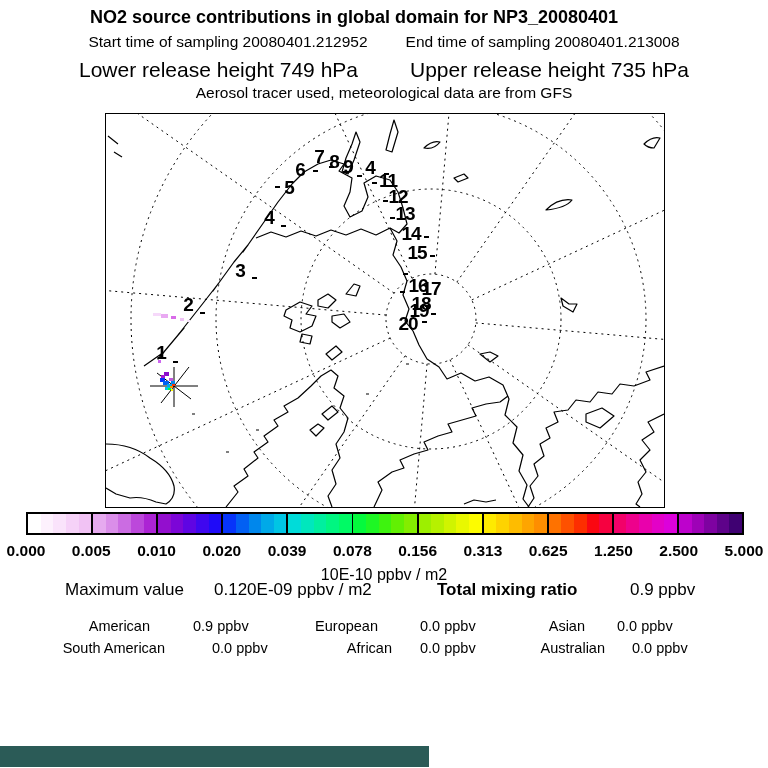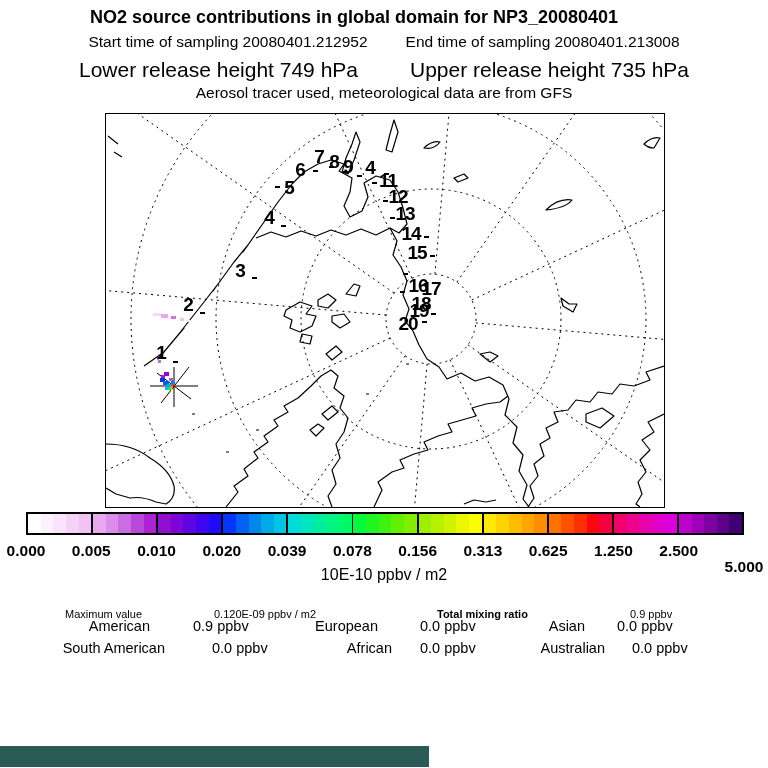--- a/index.html
+++ b/index.html
@@ -23,21 +23,21 @@
   #star{position:absolute;}
   #colorbar{left:26px;top:512px;width:718px;height:23px;border:2px solid #000;
             box-sizing:border-box;display:flex;}
   .cb-seg{flex:1 1 0;display:flex;border-right:2px solid #000;}
   .cb-seg:last-child{border-right:none;}
   .cb-cell{flex:1 1 0;}
   #ticks{left:0;top:542px;width:768px;height:18px;}
   #ticks span{position:absolute;transform:translateX(-50%);font-size:15.5px;
               font-weight:700;white-space:nowrap;}
   #unit{left:0;top:566px;width:768px;text-align:center;font-size:16px;}
-  .statA{top:608px;font-size:11px;white-space:nowrap;}
+  .statA{top:580px;font-size:17px;white-space:nowrap;}
   .stat-reg{position:absolute;font-size:14.5px;white-space:nowrap;}
   #footerbar{left:0;top:746px;width:429px;height:21px;}
 </style>
 </head>
 <body>
 
 <div class="abs hdr hdr-title">NO2 source contributions in global domain for NP3_20080401</div>
 <div class="abs hdr hdr-l2"><span>Start time of sampling 20080401.212952</span><span class="gap38"></span><span>End time of sampling 20080401.213008</span></div>
 <div class="abs hdr hdr-l3"><span>Lower release height  749 hPa</span><span class="gap52"></span><span>Upper release height  735 hPa</span></div>
 <div class="abs hdr hdr-l4">Aerosol tracer used, meteorological data are from GFS</div>
@@ -245,21 +245,21 @@
     <span style="left: 91.2727px;">0.005</span>
     <span style="left: 156.545px;">0.010</span>
     <span style="left: 221.818px;">0.020</span>
     <span style="left: 287.091px;">0.039</span>
     <span style="left: 352.364px;">0.078</span>
     <span style="left: 417.636px;">0.156</span>
     <span style="left: 482.909px;">0.313</span>
     <span style="left: 548.182px;">0.625</span>
     <span style="left: 613.455px;">1.250</span>
     <span style="left: 678.727px;">2.500</span>
-    <span style="left: 744px; margin-top: 16px;">5.000</span>
+    <span style="left: 744px;">5.000</span>
   </div>
 <div id="unit" class="abs">10E-10 ppbv / m2</div>
 
 <div class="abs statA" style="left:65px;">Maximum value</div>
 <div class="abs statA" style="left:214px;">0.120E-09 ppbv / m2</div>
 <div class="abs statA" style="left:437px;font-weight:bold;">Total mixing ratio</div>
 <div class="abs statA" style="left:630px;">0.9 ppbv</div>
 <div id="regions">
     <div class="stat-reg" style="left: 0px; top: 618px; width: 150px; text-align: right;">American</div>
     <div class="stat-reg" style="left: 193px; top: 618px;">0.9 ppbv</div>

